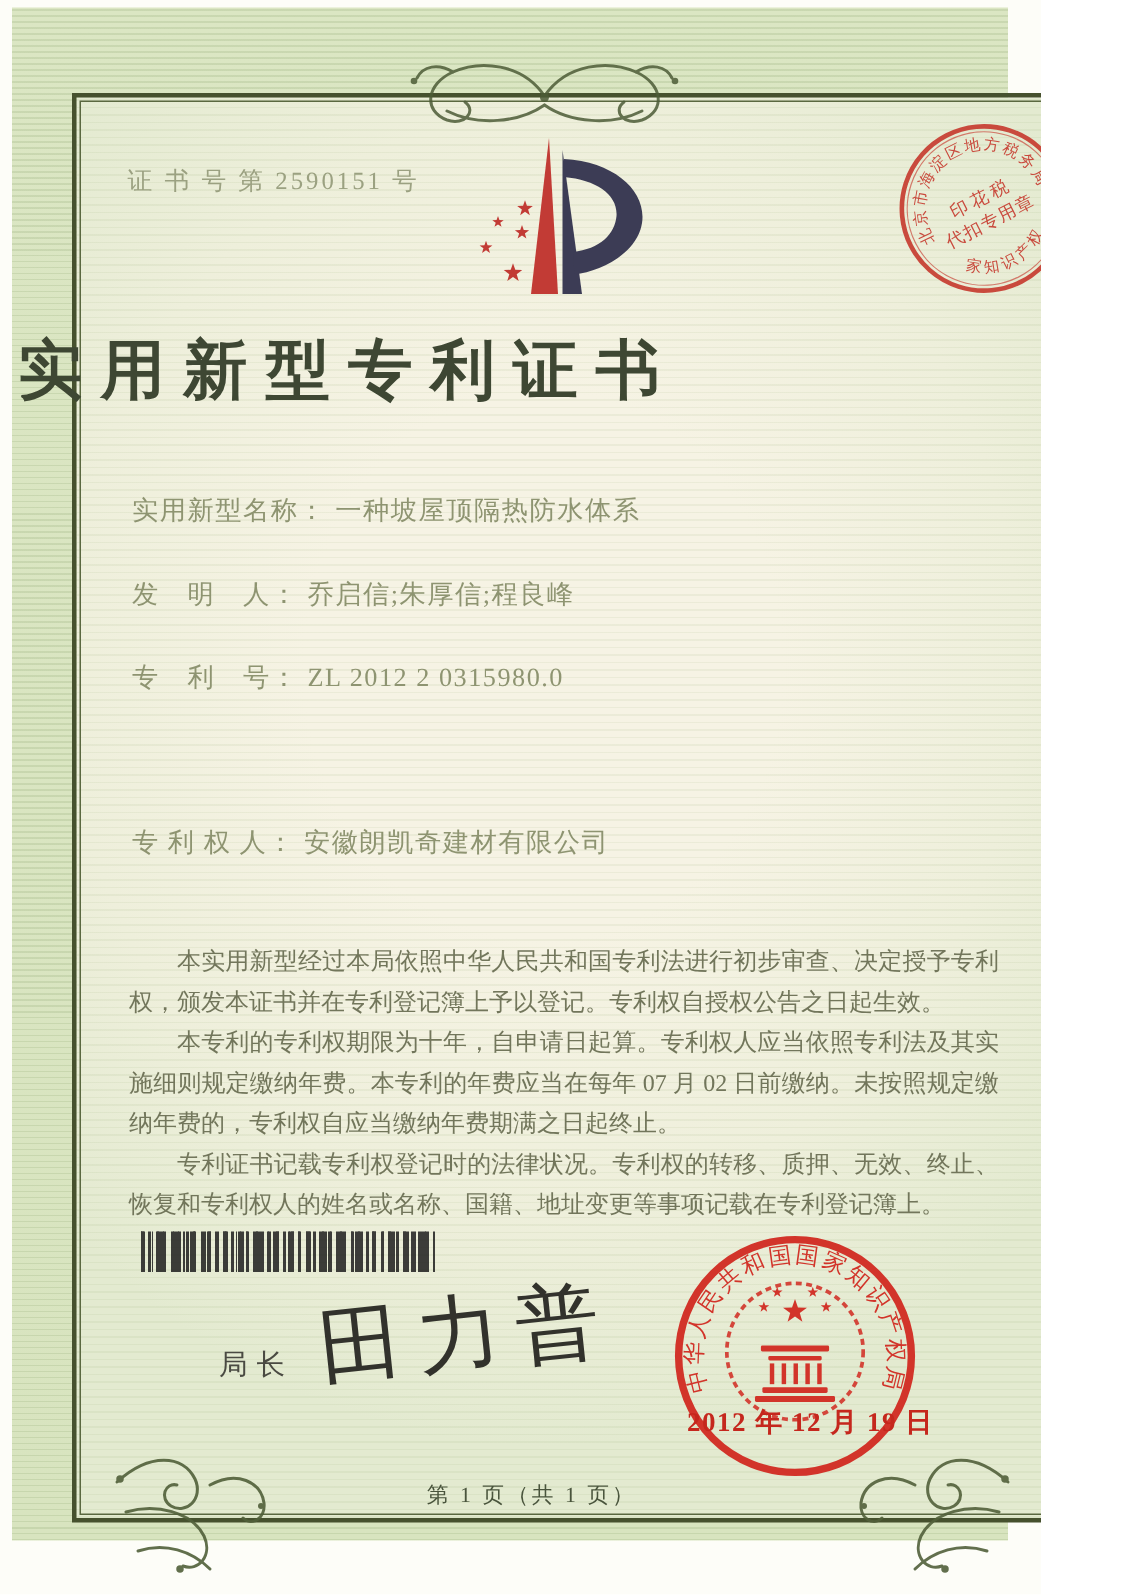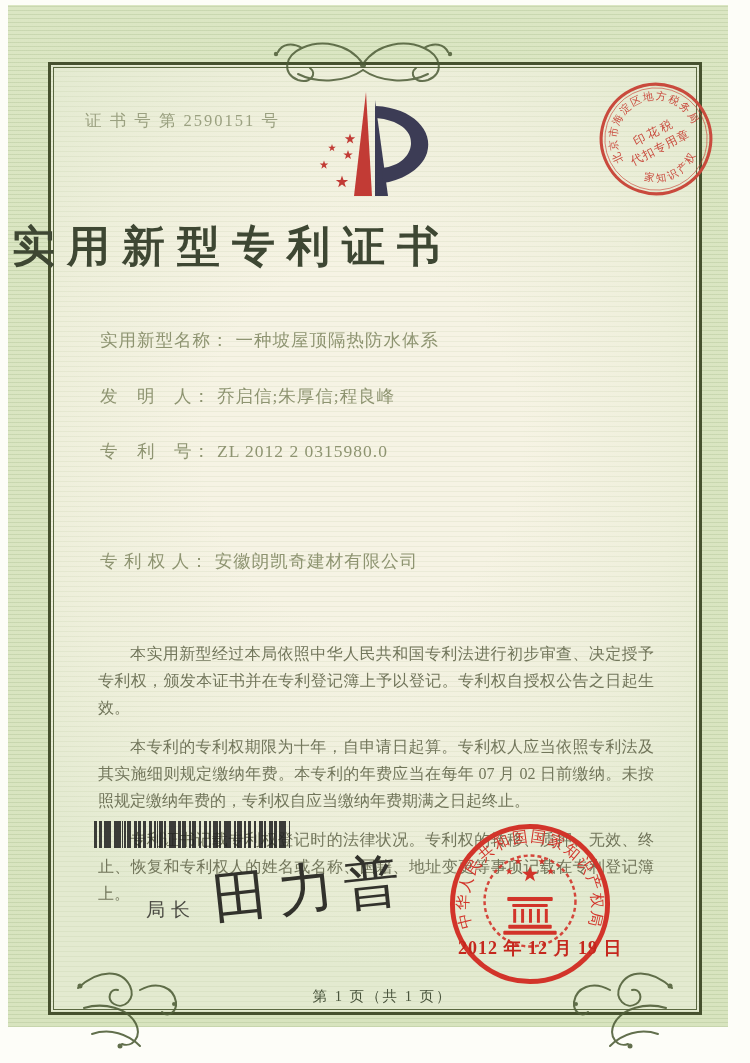--- a/index.html
+++ b/index.html
@@ -1,16 +1,16 @@
 <!DOCTYPE html>
 <html><head>
 <meta charset="utf-8">
 <style>
   html,body{margin:0;padding:0;background:#ffffff;}
-  #page{position:relative;width:750px;height:1063px;overflow:hidden;
+  #page{position:relative;width:694px;height:1063px;overflow:hidden;
         font-family:"Liberation Serif","DejaVu Serif",serif;background:#fdfdf8;}
 
   
   .paper{position:absolute;left:8px;top:5px;right:22px;bottom:36px;
          background:
            repeating-linear-gradient(0deg, rgba(110,140,80,0.16) 0 1px, rgba(0,0,0,0) 1px 4px),
            linear-gradient(#dbe6c3,#d8e4bf);}
   
   .inner-paper{position:absolute;left:51px;top:65px;width:648px;height:947px;
          background:
@@ -31,28 +31,28 @@
   .logo{position:absolute;left:298px;top:86px;width:165px;height:128px;}
 
   .tax-stamp{position:absolute;left:594px;top:77px;width:124px;height:124px;
          transform:rotate(-27deg);}
 
   .title{position:absolute;left:0;right:0;top:218px;text-align:left;
          font-size:43px;font-weight:600;letter-spacing:12px;text-indent:12px;
          color:#3e4733;}
 
   .field{position:absolute;left:88px;font-size:17.5px;color:#8e9471;
-         letter-spacing:1px;white-space:nowrap;margin-left:12px;}
+         letter-spacing:1px;white-space:nowrap;}
   .field .val{margin-left:6px;}
   .f0{top:328px;} .f1{top:384px;} .f2{top:439px;} .f3{top:494px;}
   .f4{top:549px;} .f5{top:604px;}
 
   .body-text{position:absolute;left:86px;top:628px;width:580px;
          font-size:16px;line-height:27px;color:#72765b;text-align:justify;}
-  .body-text p{margin:12px;text-indent:2em;}
+  .body-text p{margin:0;text-indent:2em;}
 
   .barcode{position:absolute;left:94px;top:821px;width:196px;height:27px;
          background:
            repeating-linear-gradient(90deg,#1e1e1e 0 2px,rgba(0,0,0,0) 2px 5px),
            repeating-linear-gradient(90deg,#1e1e1e 0 1px,rgba(0,0,0,0) 1px 7px),
            repeating-linear-gradient(90deg,#1e1e1e 0 3px,rgba(0,0,0,0) 3px 11px);
          opacity:.85;}
 
   .sig-label{position:absolute;left:146px;top:897px;font-size:19px;
          color:#4a4a42;letter-spacing:6px;}

